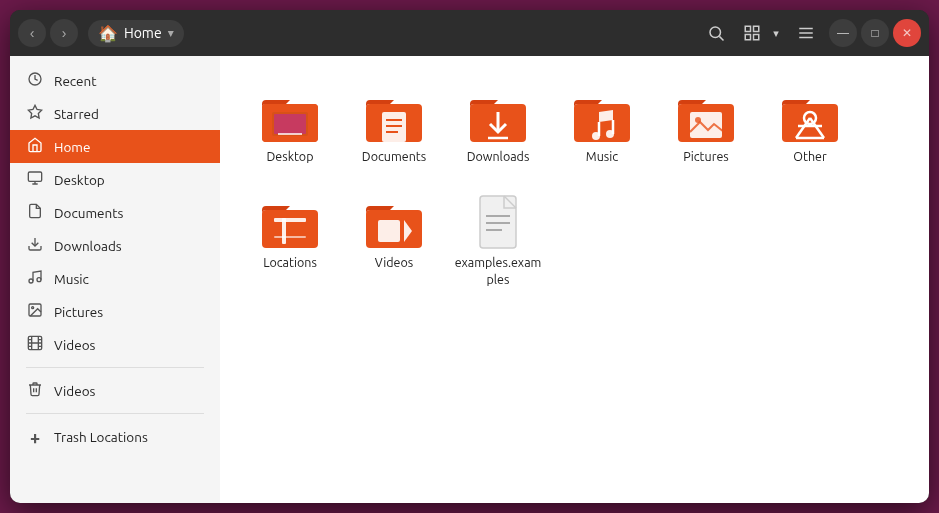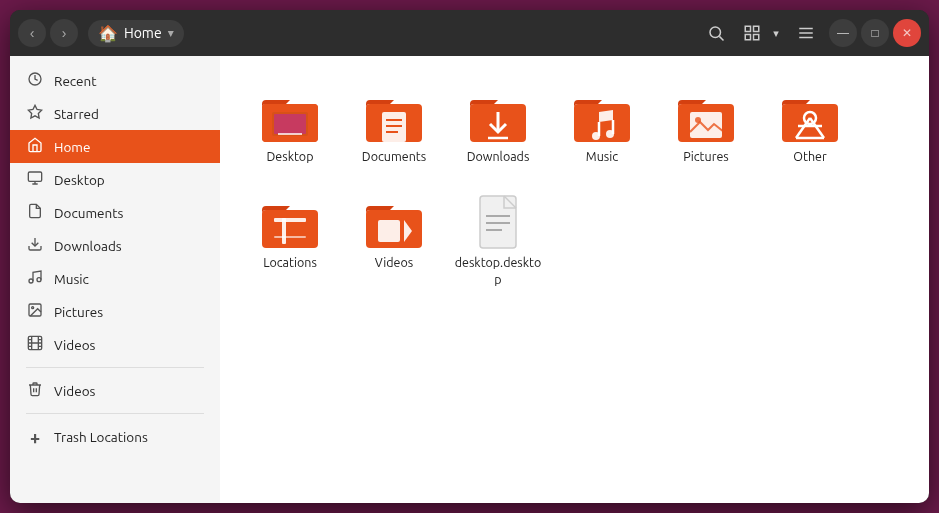--- a/index.html
+++ b/index.html
@@ -460,19 +460,19 @@
 
         <div class="file-item">
           <svg class="folder-svg" viewBox="0 0 64 64">
             <rect x="14" y="6" width="36" height="52" rx="3" fill="#f0f0f0" stroke="#ccc" stroke-width="1.5"></rect>
             <path d="M38 6 L38 18 L50 18" fill="none" stroke="#ccc" stroke-width="1.5"></path>
             <path d="M38 6 L50 18" fill="none" stroke="#ccc" stroke-width="1.5"></path>
             <line x1="20" y1="26" x2="44" y2="26" stroke="#aaa" stroke-width="2"></line>
             <line x1="20" y1="33" x2="44" y2="33" stroke="#aaa" stroke-width="2"></line>
             <line x1="20" y1="40" x2="36" y2="40" stroke="#aaa" stroke-width="2"></line>
           </svg>
-          <span class="file-label">desktop.desktop</span>
+          <span class="file-label">examples.examples</span>
         </div>
 
       </div>
     </div>
   </div>
 </div>
 
 </body></html>

